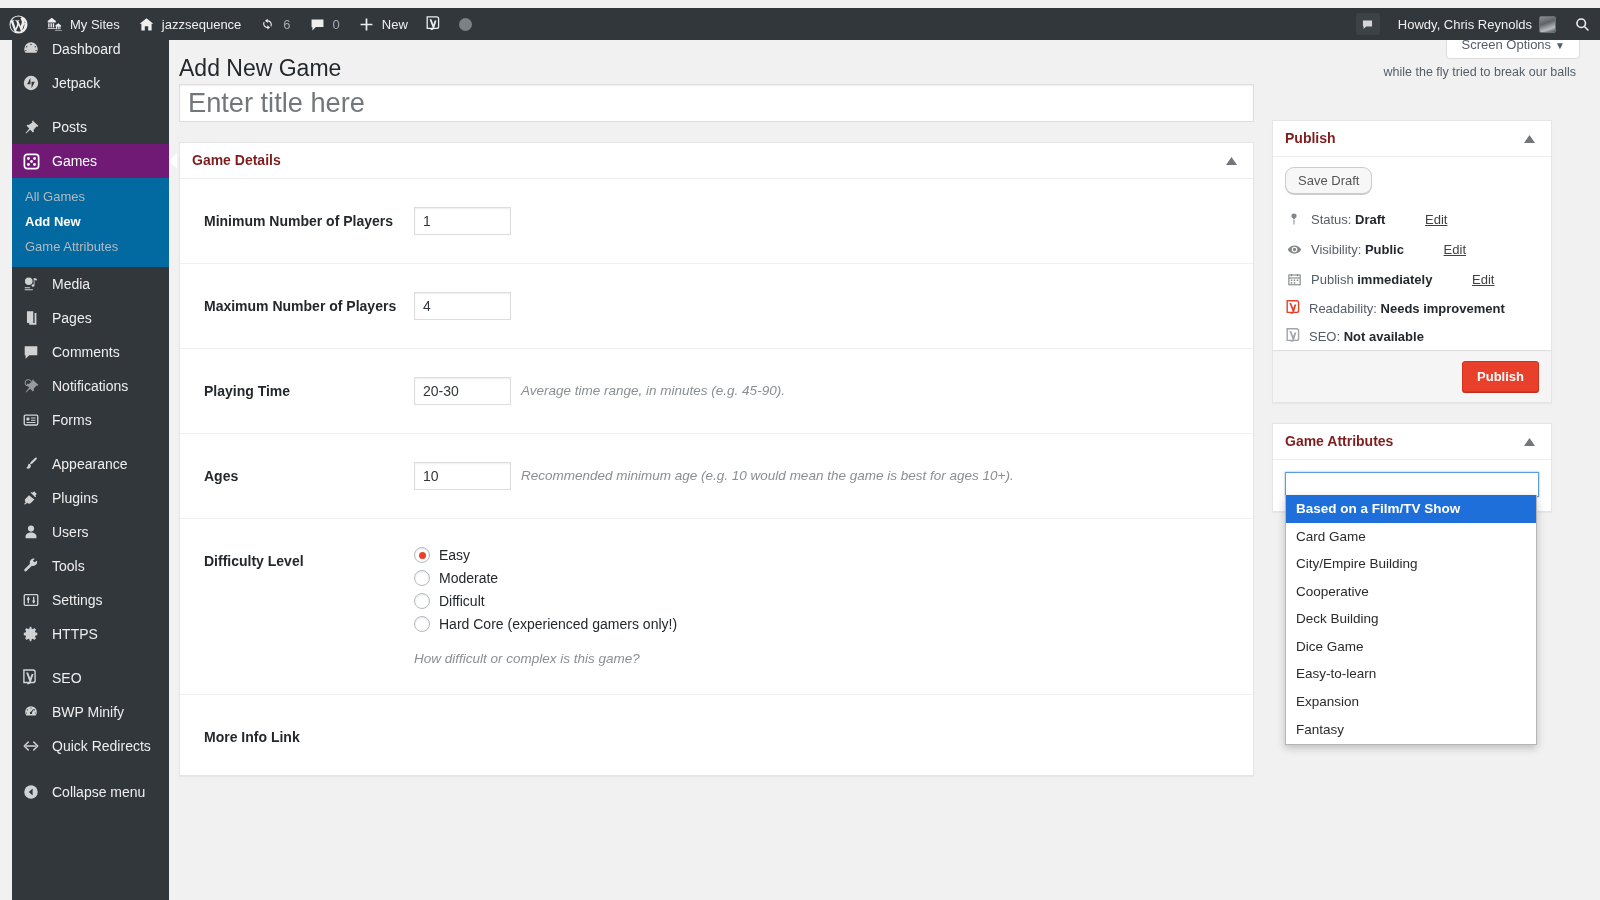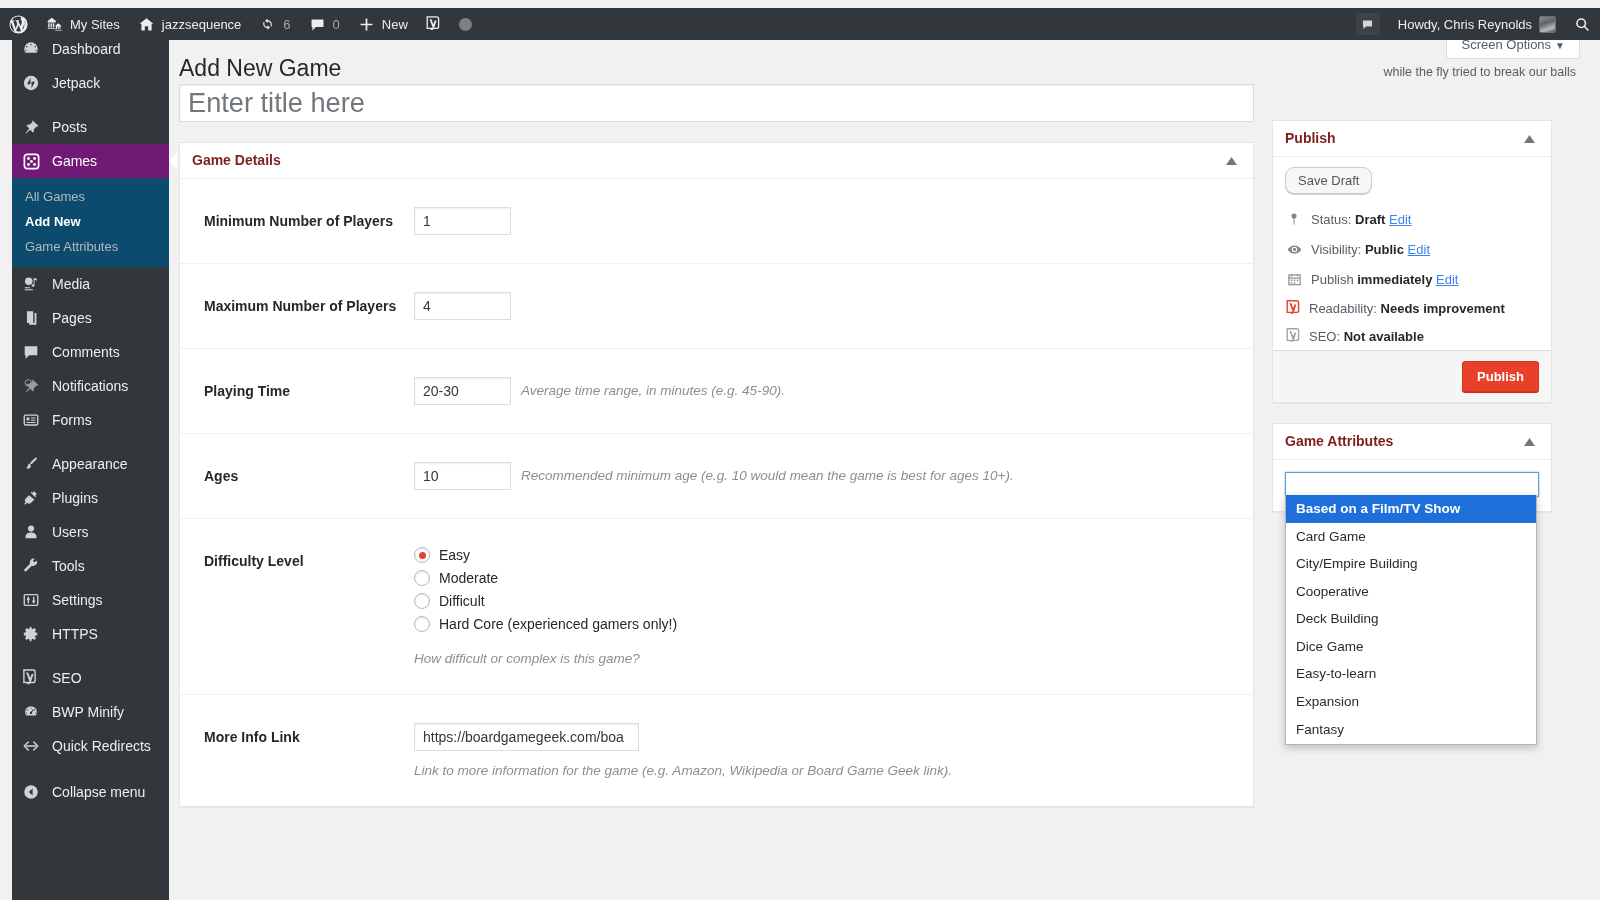--- a/index.html
+++ b/index.html
@@ -77,21 +77,21 @@
   }
   .menu-item.current .mi-icon { opacity: 1; }
   .menu-item.current::after {
     content:"";
     position: absolute; right: -8px; top: 50%;
     margin-top: -8px;
     border: 8px solid transparent;
     border-right-color: #fff;
   }
   .menu-sep { height: 10px; }
-  .submenu { background: #0c4a6e; padding: 6px 0 8px 0; }
+  .submenu { background: #0369a1; padding: 6px 0 8px 0; }
   .submenu-item {
     display:block;
     padding: 5px 0 5px 13px;
     font-size: 13px;
     color: #b4b9be;
     cursor: pointer;
   }
   .submenu-item.current { color: #fff; font-weight: bold; }
   .collapse-wrap { margin-top: 12px; }
 
@@ -281,21 +281,21 @@
     color: #555d66;
     gap: 8px;
   }
   .misc-icon {
     width: 18px; height: 18px;
     display: flex; align-items: center; justify-content: center;
     color: #82878c;
     flex: none;
   }
   .misc-pub b { color: #23282d; }
-  .misc-pub a { color: #3b82f6; text-decoration: underline; cursor: pointer; }
+  .misc-pub a { color: #404040; text-decoration: underline; cursor: pointer; margin-left: 36px; }
   .yoast-badge {
     width: 16px; height: 16px;
     display:flex; align-items:center; justify-content:center;
   }
   .submitbox-major {
     border-top: 1px solid #ddd;
     background: #f5f5f5;
     padding: 10px 12px;
     display: flex;
     justify-content: flex-end;
@@ -734,24 +734,20 @@
                 <span class="radio-dot"></span>
                 <span class="radio-label">Hard Core (experienced gamers only!)</span>
               </label>
               <span class="cmb-desc block">How difficult or complex is this game?</span>
             </div>
           </div>
         </div>
 
         <div class="cmb-row">
           <div class="cmb-th">More Info Link</div>
-          <div class="cmb-td">
-            <input class="cmb-input w-url" type="text" value="https://boardgamegeek.com/boa" style="">
-            <span class="cmb-desc block">Link to more information for the game (e.g. Amazon, Wikipedia or Board Game Geek link).</span>
-          </div>
         </div>
 
       </div>
     </div>
 
     <div id="postbox-container-1">
 
       <div class="postbox">
         <div class="postbox-header">
           <h2>Publish</h2>

